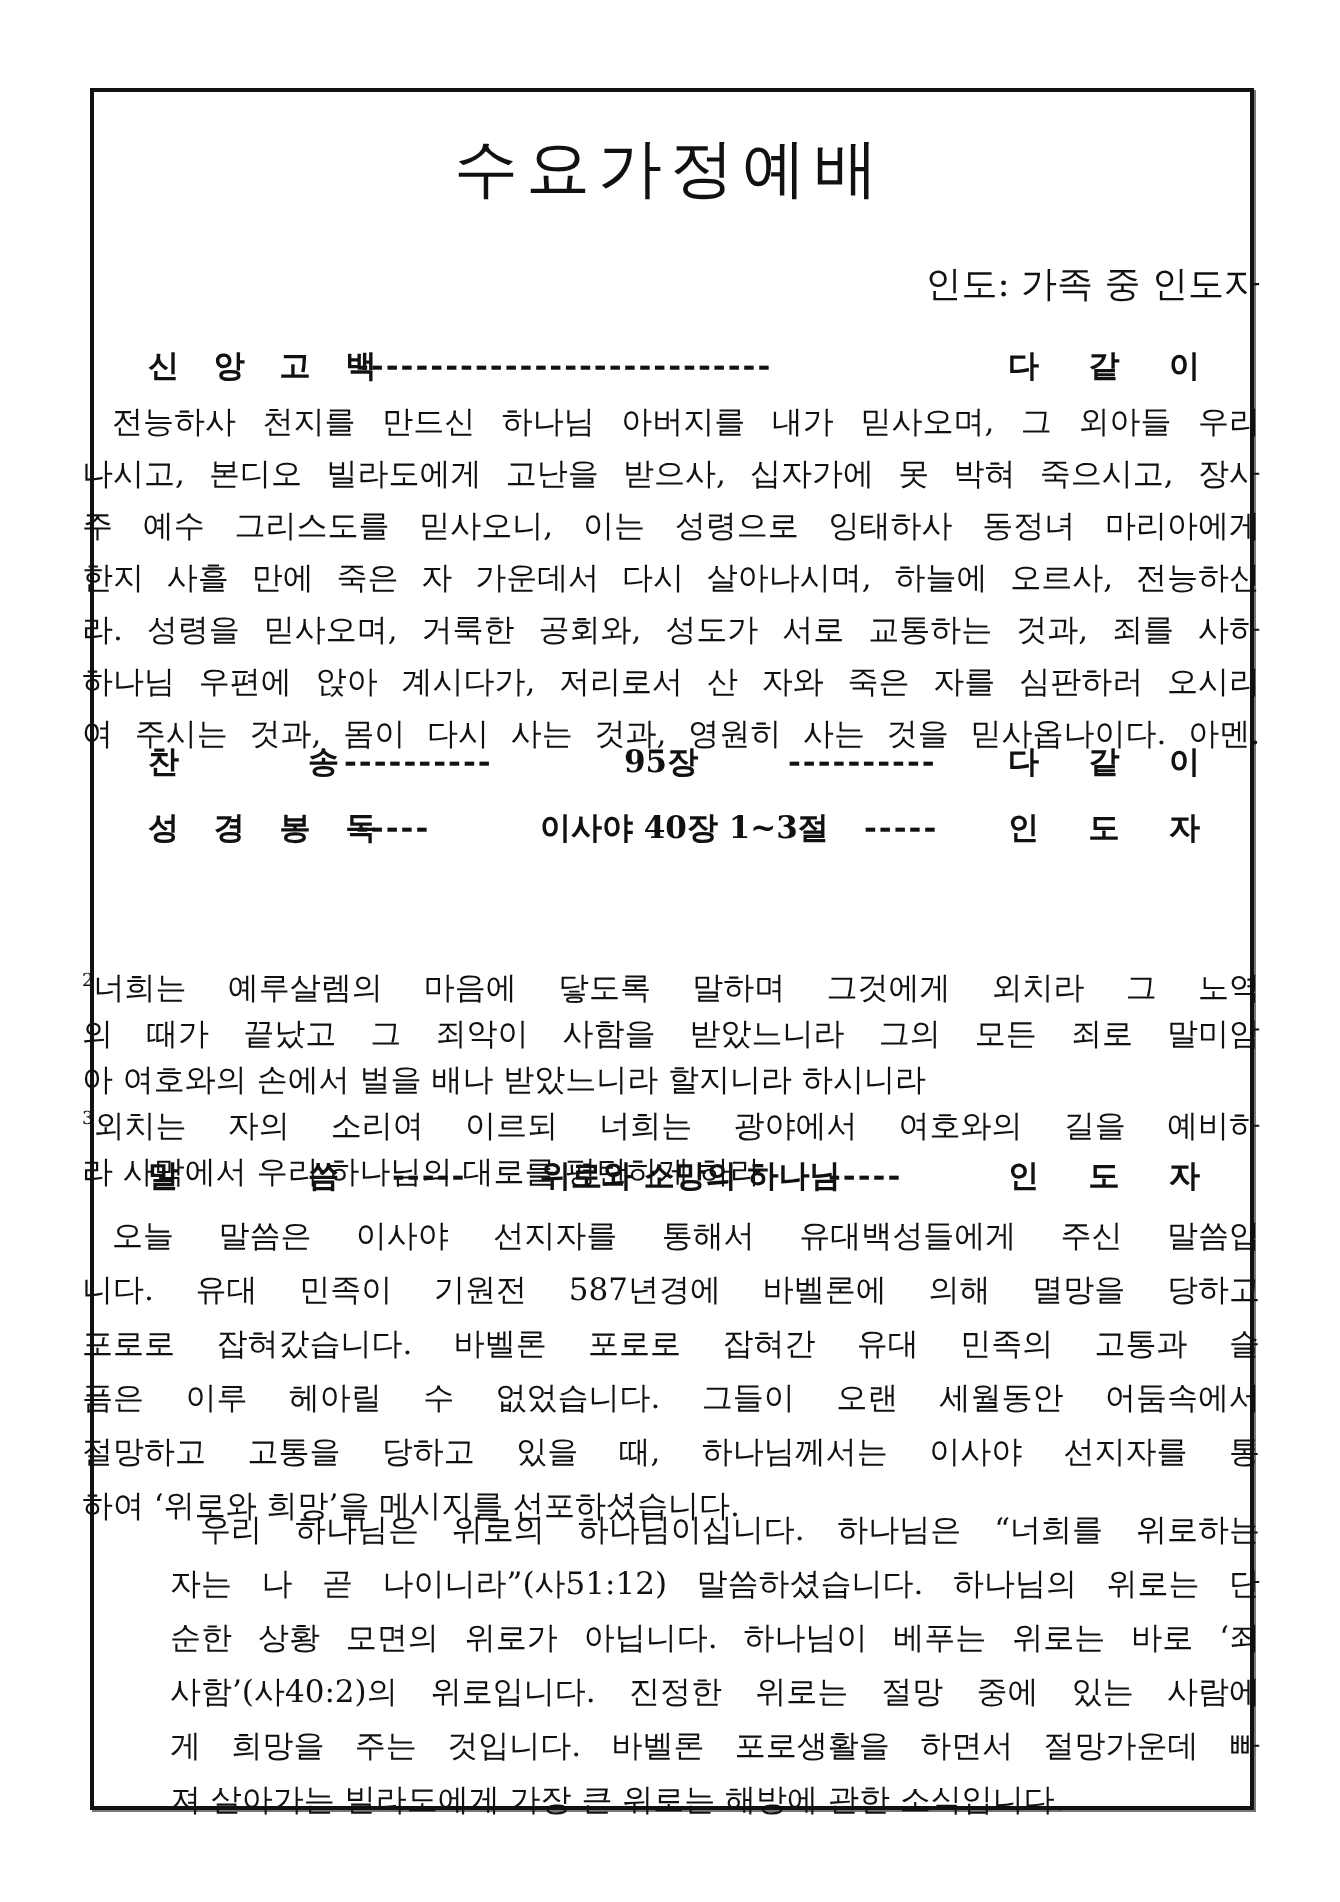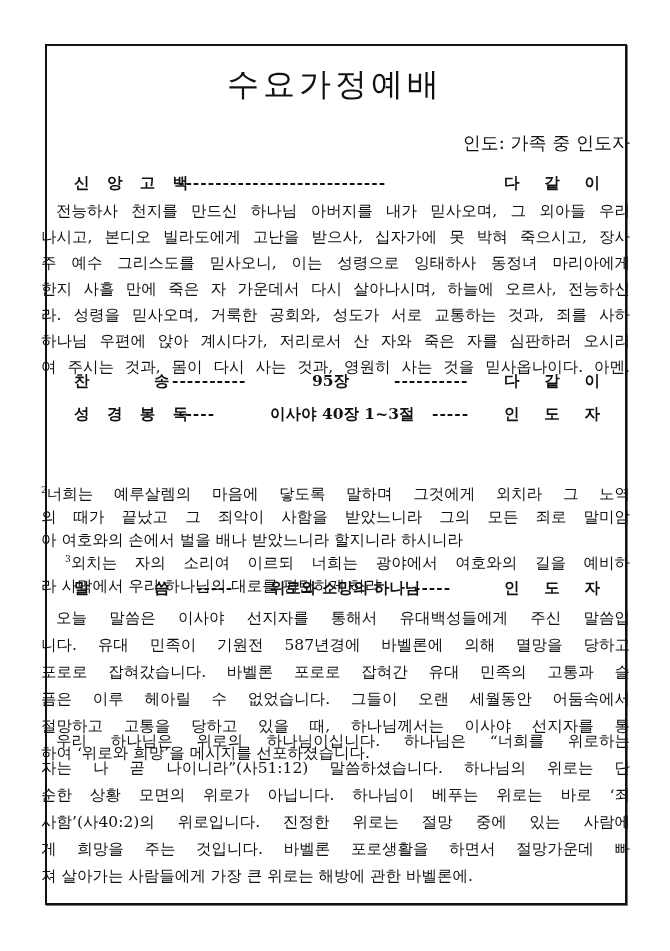--- a/index.html
+++ b/index.html
@@ -140,21 +140,21 @@
   <span class="role">
     <span>인</span>
     <span>도</span>
     <span>자</span>
   </span>
 </div>
 <div class="para" style="top:436px;line-height:23px;">
   <span class="line" style="height:23px;margin-top:47px;"><sup>2</sup><span>너희는 예루살렘의 마음에 닿도록 말하며 그것에게 외치라 그 노역</span></span>
   <span class="line" style="height:23px;">의 때가 끝났고 그 죄악이 사함을 받았느니라 그의 모든 죄로 말미암</span>
   <span class="line last" style="height:23px;">아 여호와의 손에서 벌을 배나 받았느니라 할지니라 하시니라</span>
-  <span class="line" style="height:23px;margin-left:24px;"><sup>3</sup><span>외치는 자의 소리여 이르되 너희는 광야에서 여호와의 길을 예비하</span></span>
+  <span class="line" style="height:23px;"><sup>3</sup><span>외치는 자의 소리여 이르되 너희는 광야에서 여호와의 길을 예비하</span></span>
   <span class="line last" style="height:23px;">라 사막에서 우리 하나님의 대로를 평탄하게 하라</span>
 </div>
 
 <div class="section-row bold" style="top:576px;left:74px;right:70px;">
   <span style="left:0;">말</span>
   <span style="left:80px;">씀</span>
   <span class="dashes" style="left:122px;">-----</span>
   <span style="left:196px;">위로와 소망의 하나님</span>
   <span class="dashes" style="left:340px;">-----</span>
   <span class="role">
@@ -164,20 +164,20 @@
   </span>
 </div>
 <div class="para" style="top:605px;line-height:27px;">
   <span class="line indent" style="height:27px;">오늘 말씀은 이사야 선지자를 통해서 유대백성들에게 주신 말씀입</span>
   <span class="line" style="height:27px;">니다. 유대 민족이 기원전 587년경에 바벨론에 의해 멸망을 당하고</span>
   <span class="line" style="height:27px;">포로로 잡혀갔습니다. 바벨론 포로로 잡혀간 유대 민족의 고통과 슬</span>
   <span class="line" style="height:27px;">픔은 이루 헤아릴 수 없었습니다. 그들이 오랜 세월동안 어둠속에서</span>
   <span class="line" style="height:27px;">절망하고 고통을 당하고 있을 때, 하나님께서는 이사야 선지자를 통</span>
   <span class="line last" style="height:27px;">하여 ‘위로와 희망’을 메시지를 선포하셨습니다.</span>
 </div>
-<div class="para" style="top:728px;line-height:27px;">
+<div class="para" style="top:752px;line-height:27px;margin-left:44px;">
   <span class="line indent" style="height:27px;">우리 하나님은 위로의 하나님이십니다. 하나님은 “너희를 위로하는</span>
   <span class="line" style="height:27px;">자는 나 곧 나이니라”(사51:12) 말씀하셨습니다. 하나님의 위로는 단</span>
   <span class="line" style="height:27px;">순한 상황 모면의 위로가 아닙니다. 하나님이 베푸는 위로는 바로 ‘죄</span>
   <span class="line" style="height:27px;">사함’(사40:2)의 위로입니다. 진정한 위로는 절망 중에 있는 사람에</span>
   <span class="line" style="height:27px;">게 희망을 주는 것입니다. 바벨론 포로생활을 하면서 절망가운데 빠</span>
-  <span class="line last" style="height:27px;">져 살아가는 사람들에게 가장 큰 위로는 해방에 관한 바벨론에.</span>
+  <span class="line last" style="height:27px;">져 살아가는 빌라도에게 가장 큰 위로는 해방에 관한 소식입니다.</span>
 </div>
 
 </body></html>

